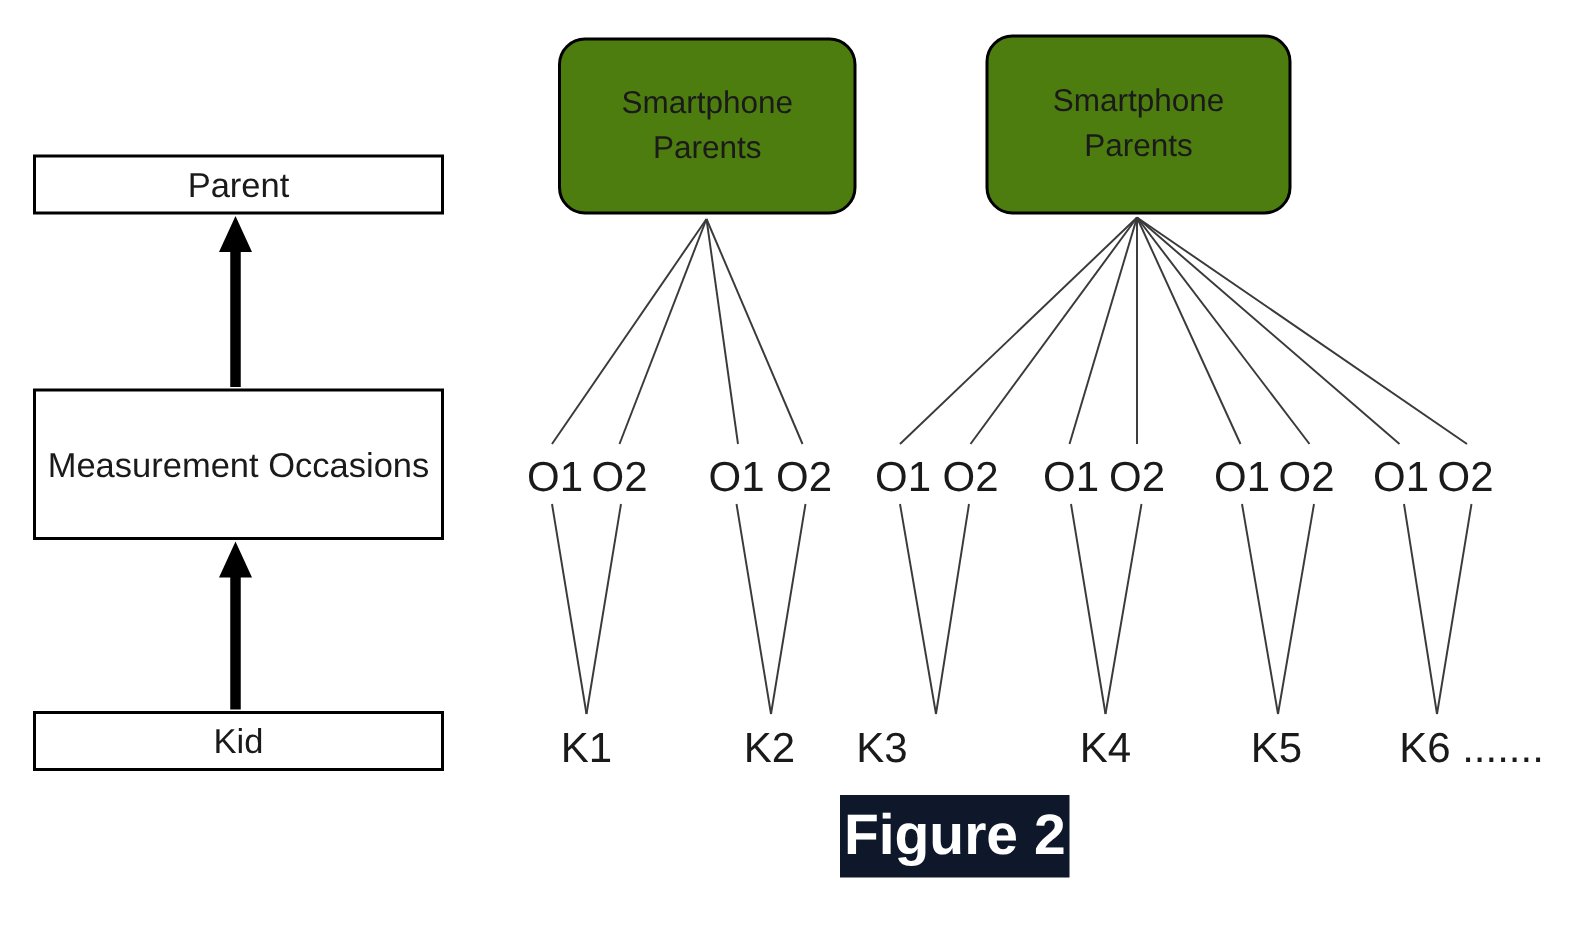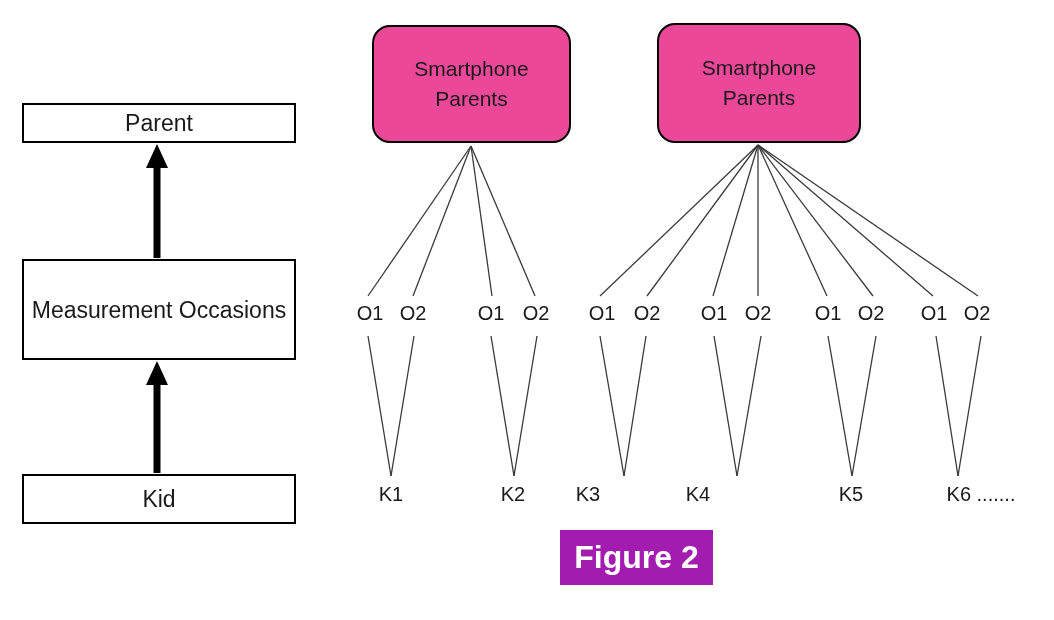--- a/index.html
+++ b/index.html
@@ -17,57 +17,57 @@
     position: absolute;
     border: 2px solid #000000;
     background: #ffffff;
     box-sizing: border-box;
     display: flex;
     align-items: center;
     justify-content: center;
     text-align: left;
   }
   .box-parent   { left: 22px; top: 103px; width: 274px; height: 40px;  font-size: 23px; }
-  .box-kid      { left: 22px; top: 474px; width: 274px; height: 50px;  font-size: 23px; }
+  .box-kid      { left: 22px; top: 474px; width: 274px; height: 40px;  font-size: 23px; }
   .box-measure  { left: 22px; top: 259px; width: 274px; height: 101px; flex-direction: column; padding: 4px 0; }
   .measure-title { font-size: 23px; line-height: 30px; }
   .measure-sub   { font-size: 17px; line-height: 23px; }
   .rounded-box {
     position: absolute;
     border: 2px solid #000000;
     border-radius: 18px;
-    background: #ec4899;
+    background: #4d7c0f;
     box-sizing: border-box;
     display: flex;
     flex-direction: column;
     align-items: center;
     justify-content: center;
     text-align: center;
     font-size: 21px;
     line-height: 30px;
   }
   .rounded-box .bold-line { font-weight: bold; }
   .group-nonaddicted { left: 372px; top: 25px; width: 199px; height: 118px; }
   .group-addicted    { left: 657px; top: 23px; width: 204px; height: 120px; }
   .olabel, .klabel {
     position: absolute;
     transform: translateX(-50%);
-    font-size: 20px;
+    font-size: 28px;
     white-space: nowrap;
   }
   .olabel { top: 302px; }
   .klabel { top: 483px; text-align: center; }
   .figure-caption {
     position: absolute;
     left: 560px; top: 530px;
     width: 153px; height: 55px;
-    background: #a21caf;
+    background: #0f172a;
     color: #ffffff;
     font-weight: bold;
-    font-size: 32px;
+    font-size: 38px;
     display: flex;
     align-items: center;
     justify-content: center;
   }
 </style>
 </head>
 <body>
 
 <div class="canvas">
 
@@ -147,21 +147,21 @@
   <span class="olabel" style="left:714px">O1</span>
   <span class="olabel" style="left:758px">O2</span>
   <span class="olabel" style="left:828px">O1</span>
   <span class="olabel" style="left:871px">O2</span>
   <span class="olabel" style="left:934px">O1</span>
   <span class="olabel" style="left:977px">O2</span>
 
   <span class="klabel" style="left:391px">K1</span>
   <span class="klabel" style="left:513px">K2</span>
   <span class="klabel" style="left:588px">K3</span>
-  <span class="klabel" style="left:698px">K4</span>
+  <span class="klabel" style="left:737px">K4</span>
   <span class="klabel" style="left:851px">K5</span>
   <span class="klabel" style="left:981px">K6 .......</span>
 
   <div class="figure-caption">
     <span>Figure 2</span>
   </div>
 
 </div>
 
 </body></html>

